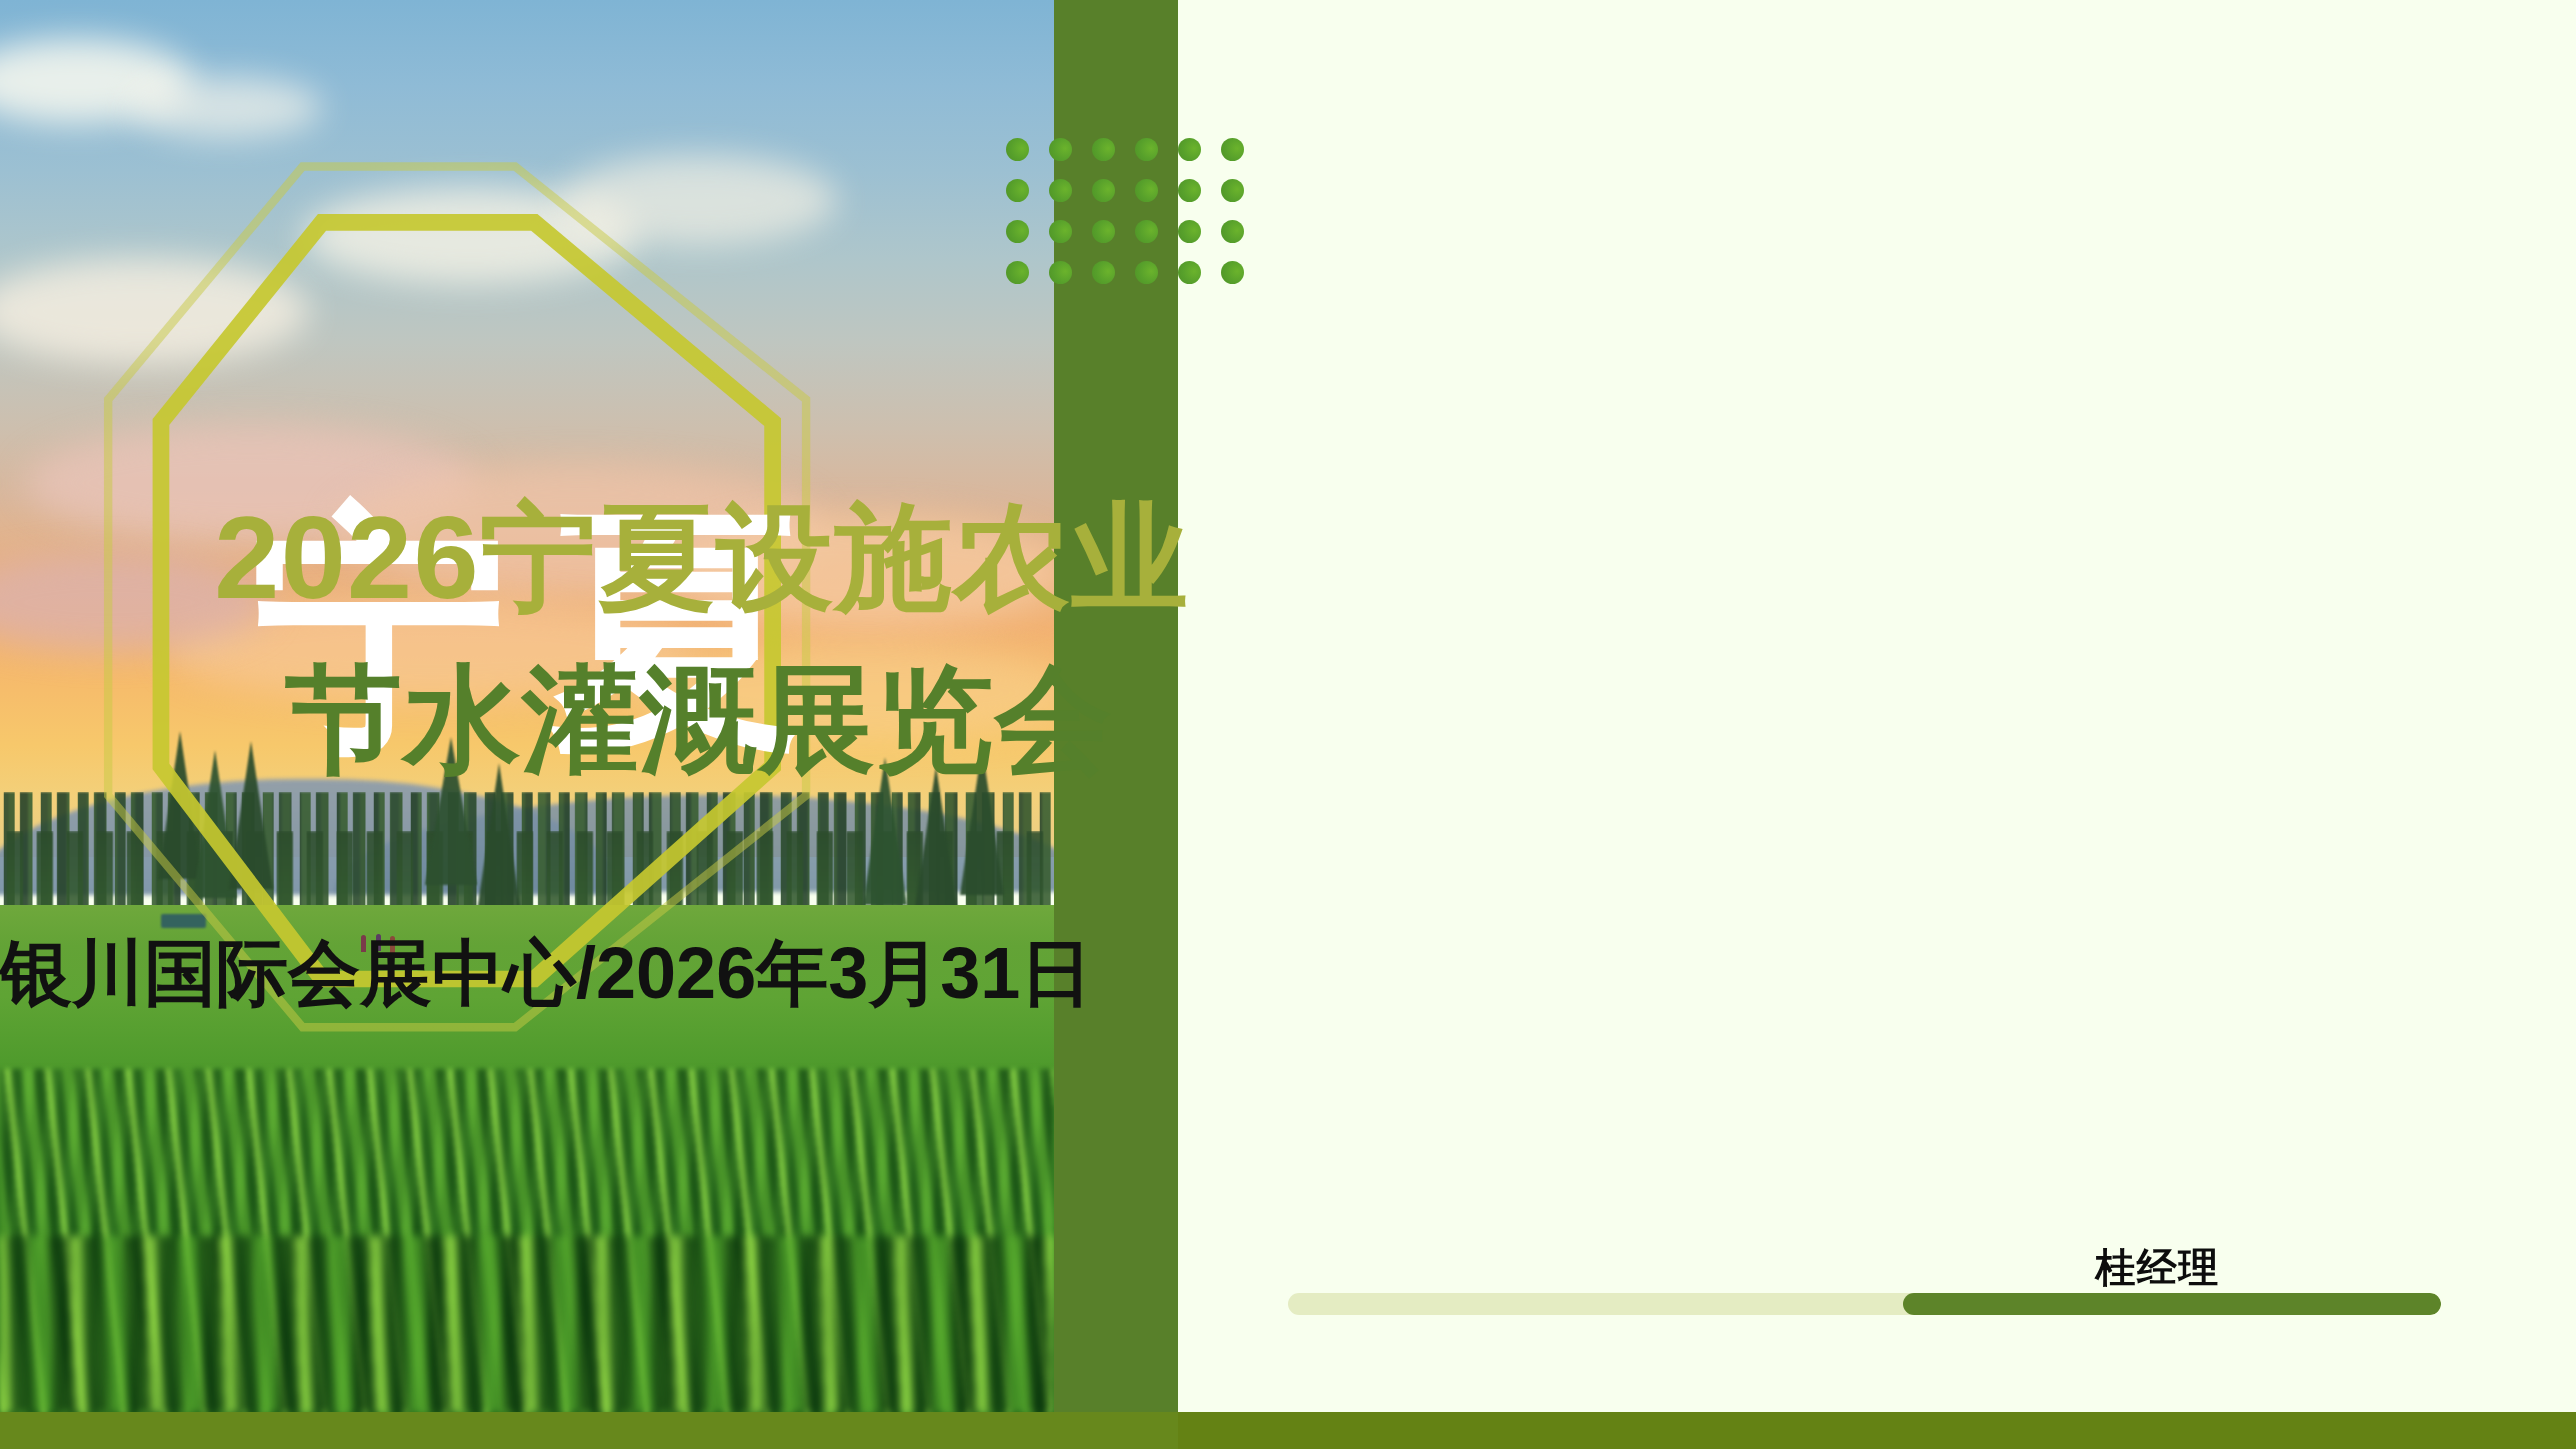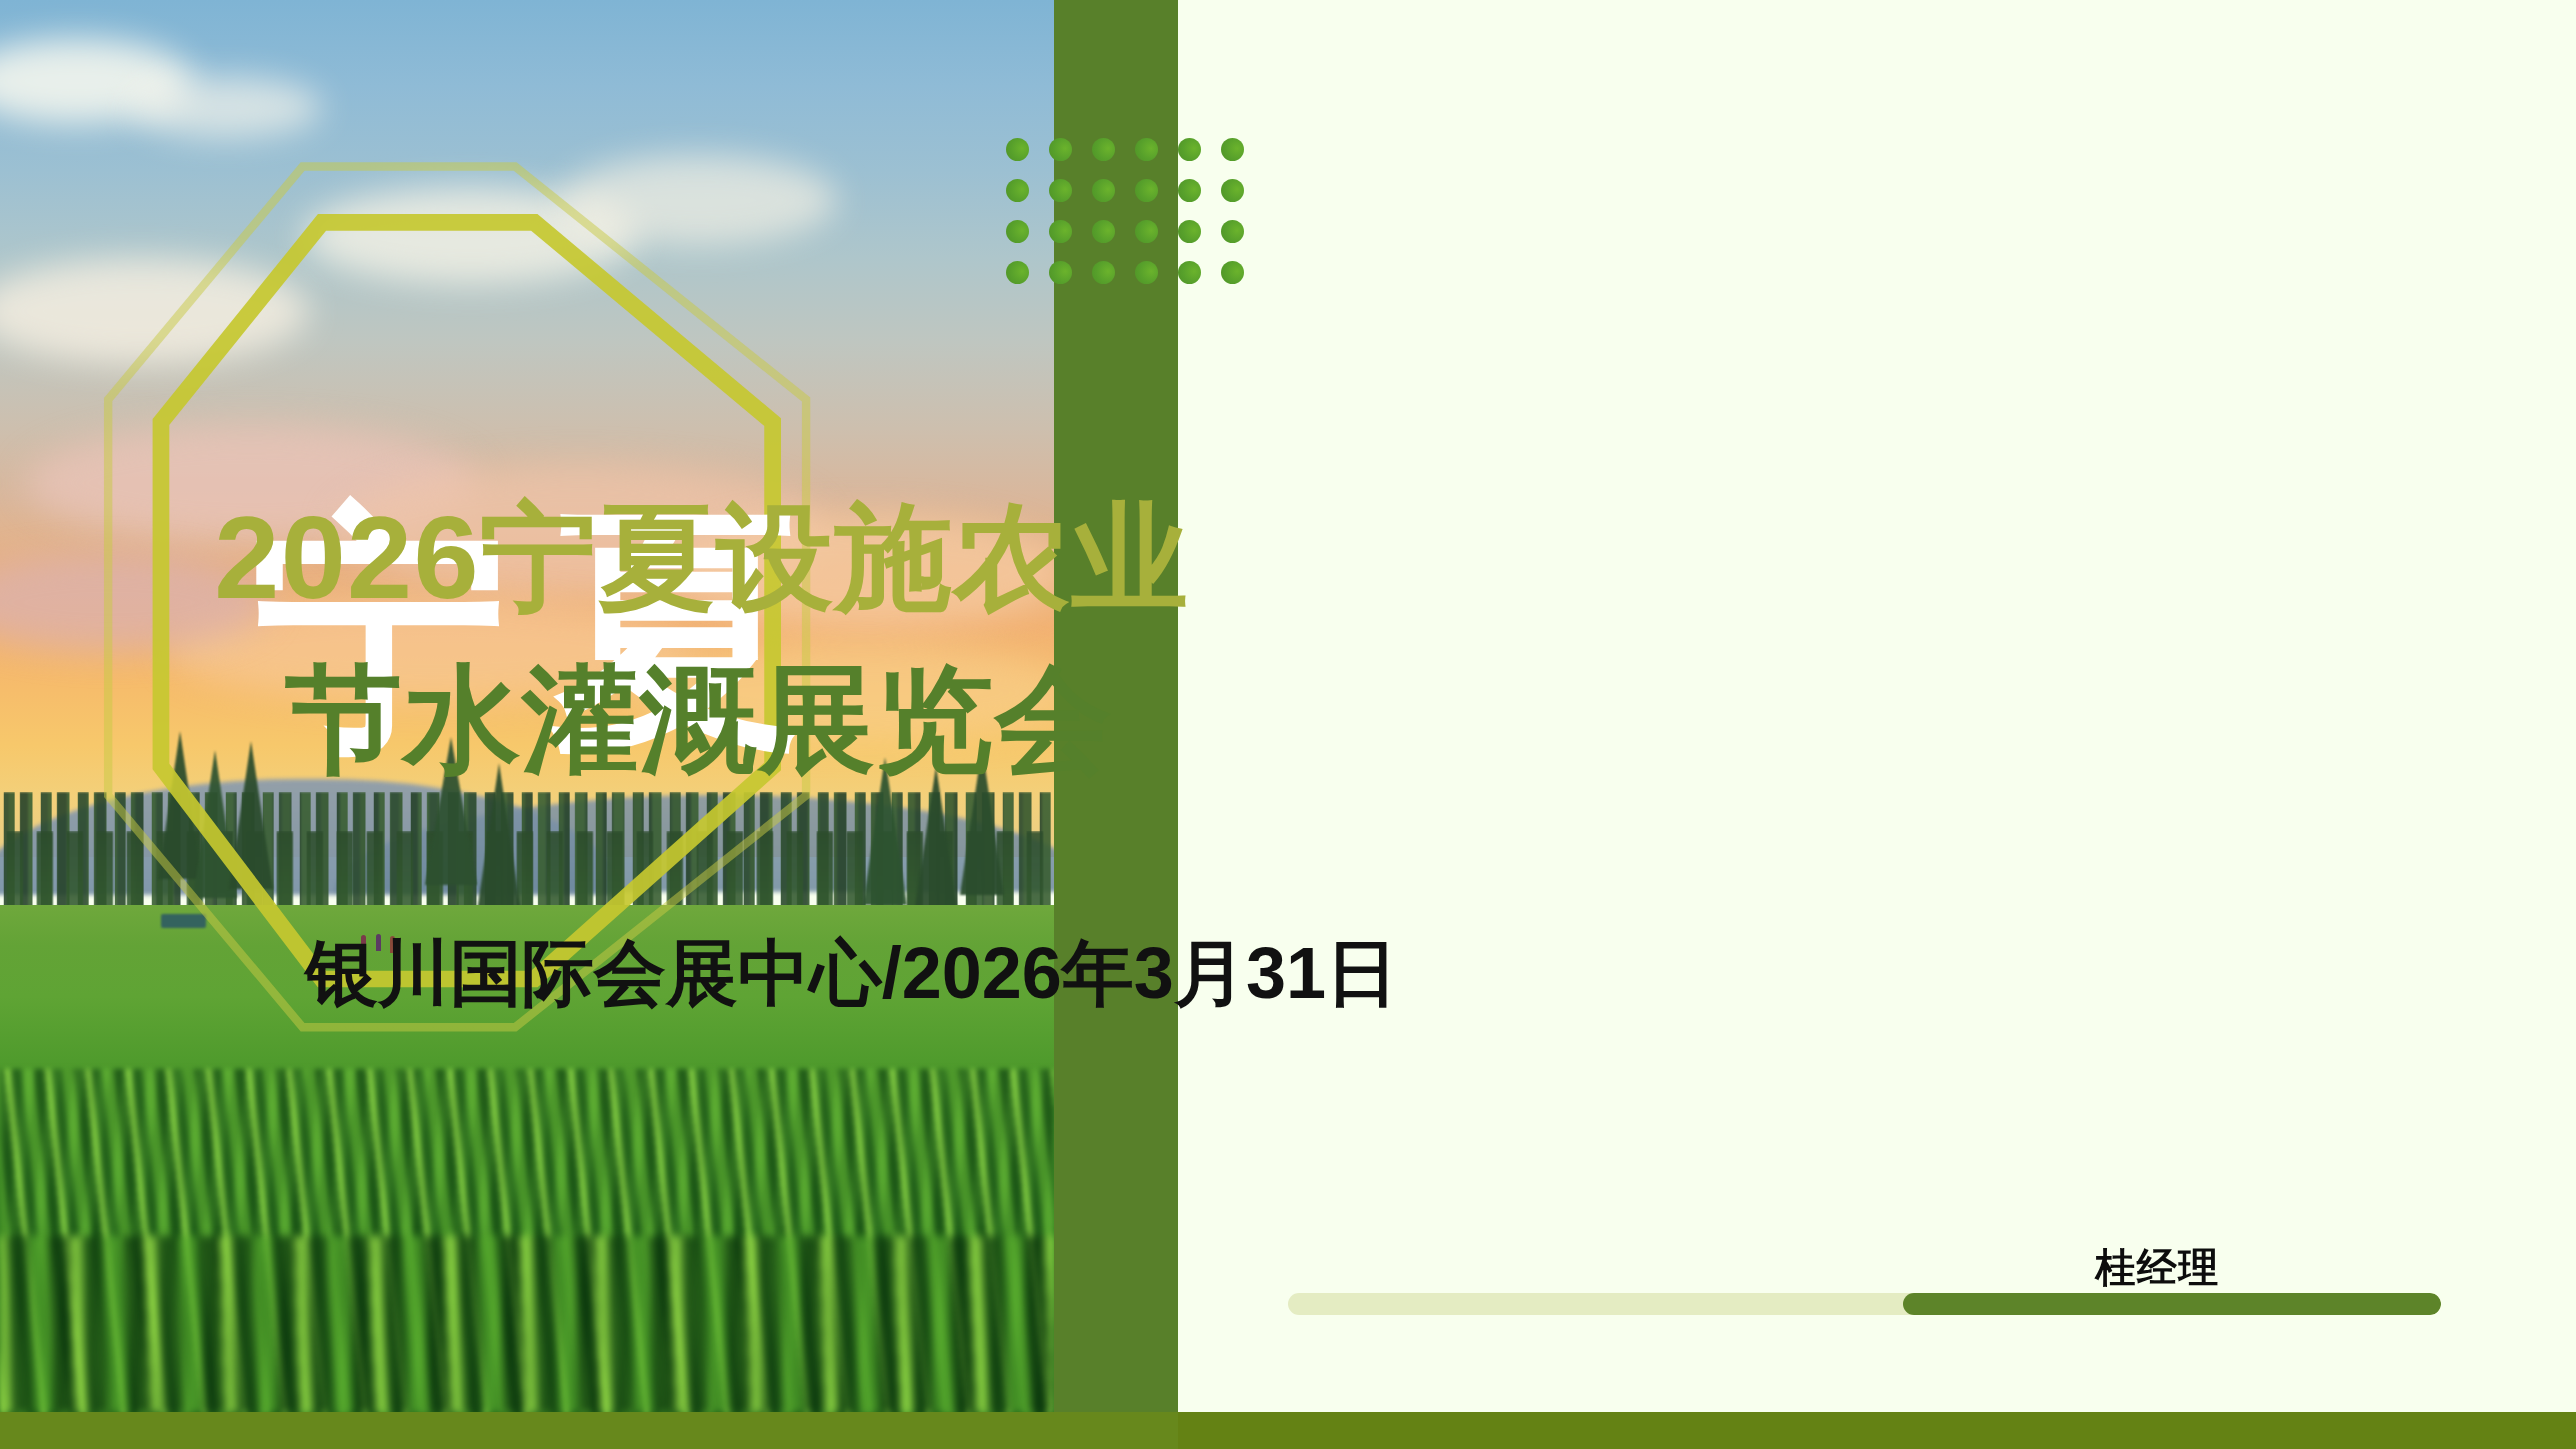--- a/index.html
+++ b/index.html
@@ -304,21 +304,21 @@
     line-height: 1.18;
     white-space: nowrap;
     margin-top: 24px;
   }
 
   .subtitle {
     position: absolute;
     left: 0;
     top: 926px;
     width: 1398px;
-    text-align: right;
+    text-align: left;
     font-size: 72px;
     font-weight: 700;
     color: #111111;
     letter-spacing: 0px;
     white-space: nowrap;
   }
 
   
   .contact-name {
     position: absolute;

